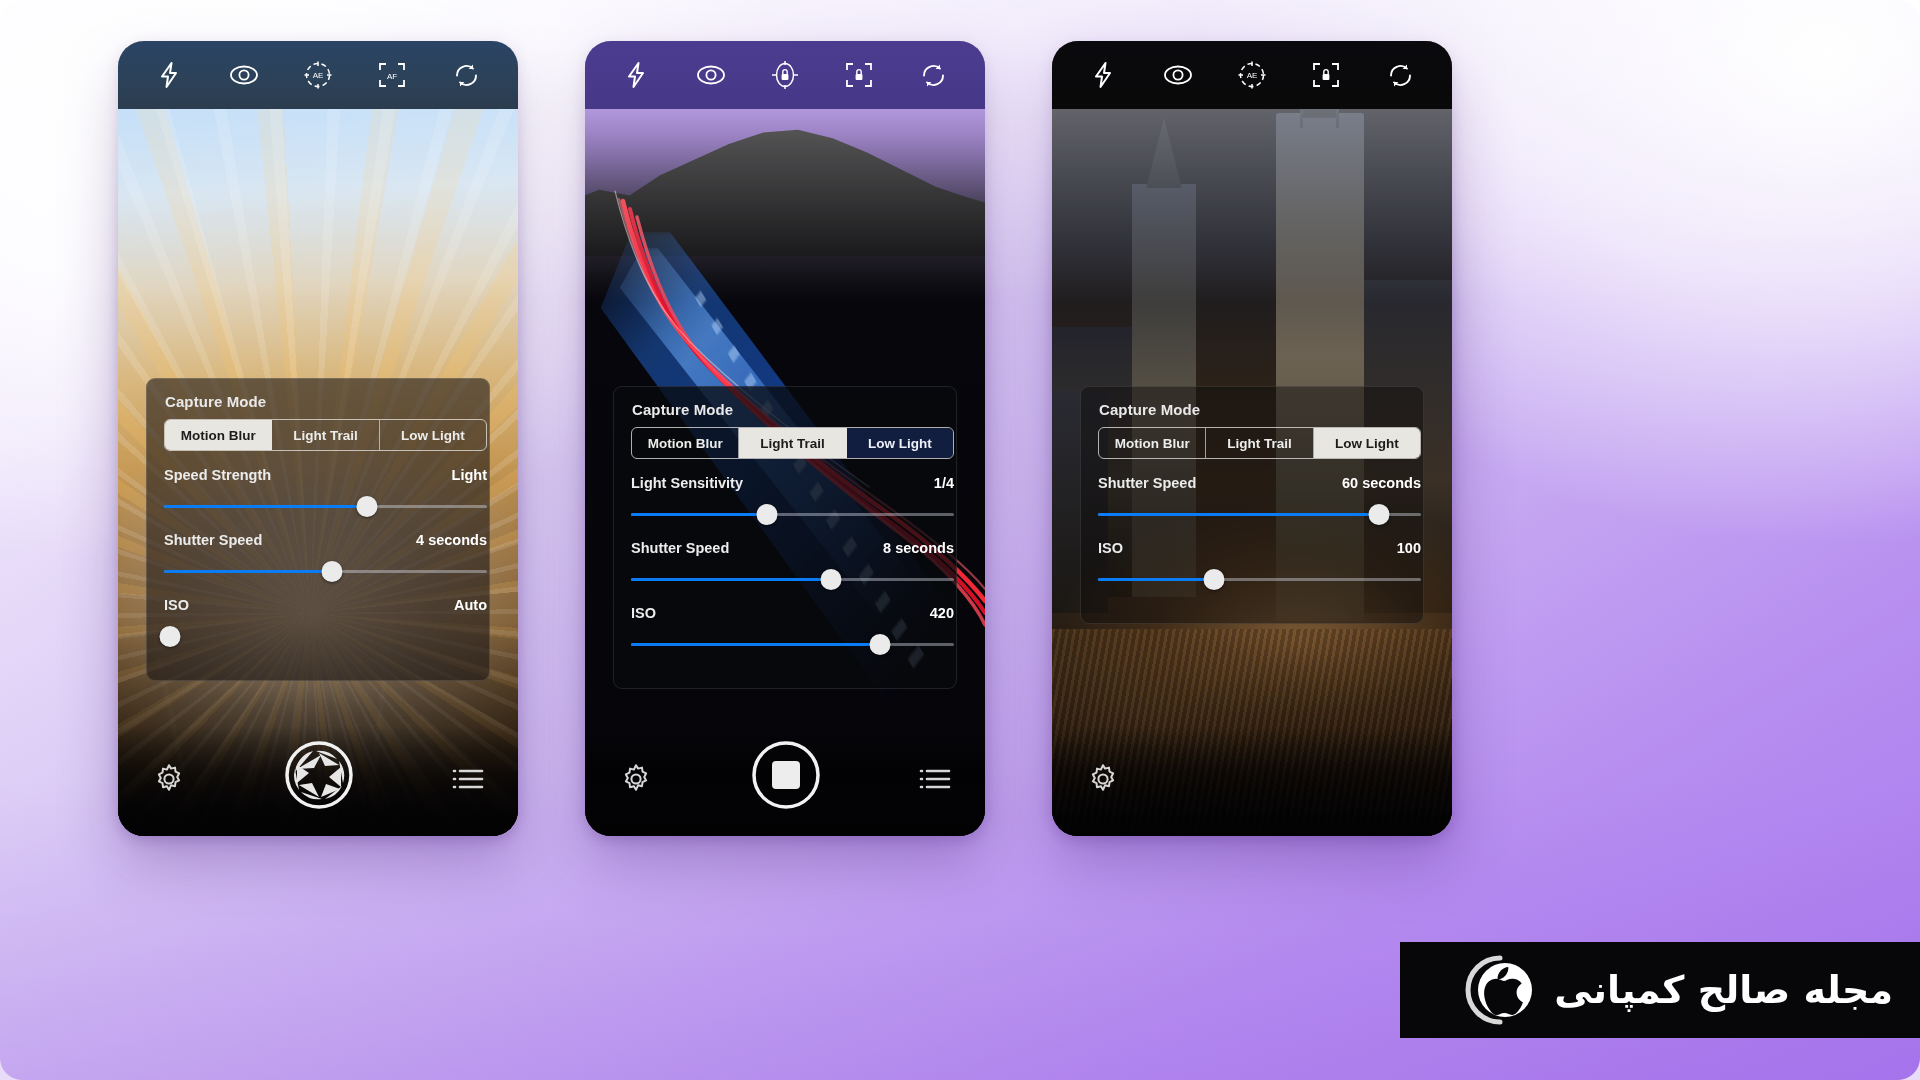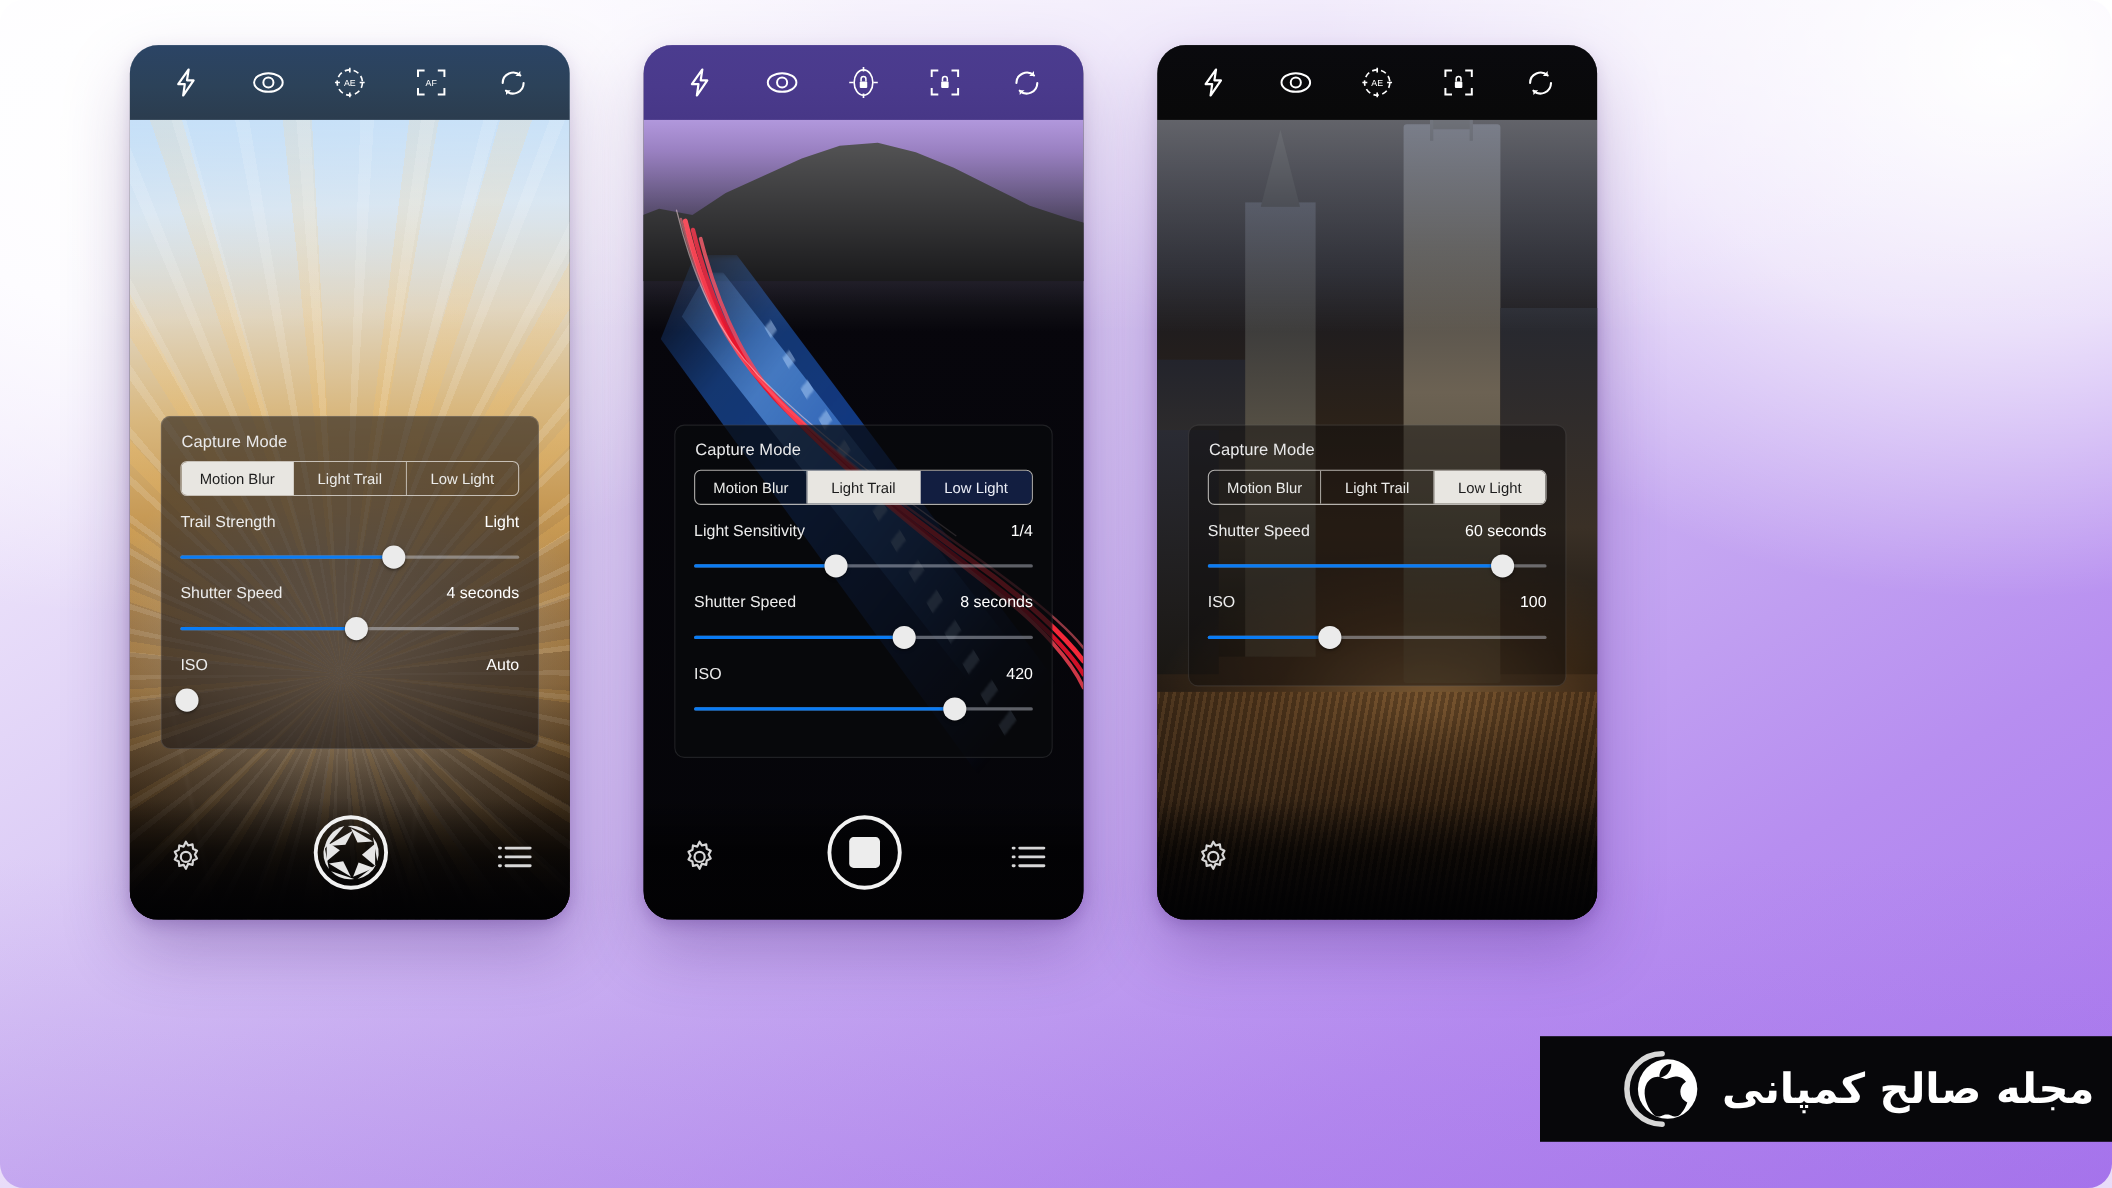--- a/index.html
+++ b/index.html
@@ -130,22 +130,23 @@
   #topbar-1{background:linear-gradient(180deg,#2b4465 0%,#2c4259 55%,#2b3c4e 100%);}
   #topbar-2{background:linear-gradient(180deg,#4b3c8f 0%,#4a3a8c 55%,#473787 100%);}
   #topbar-3{background:linear-gradient(180deg,#0a0a0e 0%,#090909 100%);}
   .topbar svg{display:block;}
   .tb-btn{width:40px;height:40px;display:flex;align-items:center;justify-content:center;cursor:pointer;}
 
   
   .panel{
     position:absolute;left:28px;right:28px;
     border-radius:9px;
-    padding:14px 17px 18px 17px;box-sizing:border-box;
+    padding:14px 2px 18px 17px;box-sizing:border-box;
     z-index:5;
+    font-weight:bold;
   }
   #panel-1{top:337px;background:rgba(26,22,22,0.60);border:1px solid rgba(255,255,255,0.13);}
   #panel-2{top:345px;background:rgba(8,9,12,0.74);border:1px solid rgba(255,255,255,0.10);}
   #panel-3{top:345px;background:rgba(12,10,10,0.46);border:1px solid rgba(255,255,255,0.10);}
 
   .panel-title{
     color:#e9e9ea;font-size:15px;letter-spacing:.1px;margin:0 0 9px 1px;
   }
   .seg{
     display:flex;border:1px solid rgba(232,230,226,0.75);border-radius:6px;overflow:hidden;
@@ -186,21 +187,21 @@
     width:74px;height:74px;border-radius:50%;
     display:flex;align-items:center;justify-content:center;cursor:pointer;
     position:relative;top:-6px;
   }
 
   
   .watermark{
     position:absolute;right:0;bottom:42px;width:520px;height:96px;
     background:#07070a;z-index:20;
     display:flex;align-items:center;justify-content:flex-end;
-    padding-right:16px;box-sizing:border-box;gap:16px;
+    padding-right:27px;box-sizing:border-box;gap:16px;
   }
   .wm-text{
     color:#ffffff;font-size:38px;font-weight:700;direction:rtl;
     font-family:"DejaVu Sans","Liberation Sans",sans-serif;white-space:nowrap;
   }
   .wm-logo{position:relative;width:78px;height:78px;flex:none;}
 </style>
 </head>
 <body>
 
@@ -262,21 +263,21 @@
       <div class="panel" id="panel-1">
         <div class="panel-title">Capture Mode</div>
         <div class="seg">
           <div class="seg-item active">Motion Blur</div>
           <div class="seg-item">Light Trail</div>
           <div class="seg-item">Low Light</div>
         </div>
 
         <div class="row">
           <div class="row-head">
-            <span class="row-label">Trail Strength</span>
+            <span class="row-label">Speed Strength</span>
             <span class="row-value">Light</span>
           </div>
           <div class="slider">
             <div class="track"></div>
               <div class="fill" style="width:63%"></div>
               <div class="knob" style="left:63%"></div>
           </div>
         </div>
 
         <div class="row">

